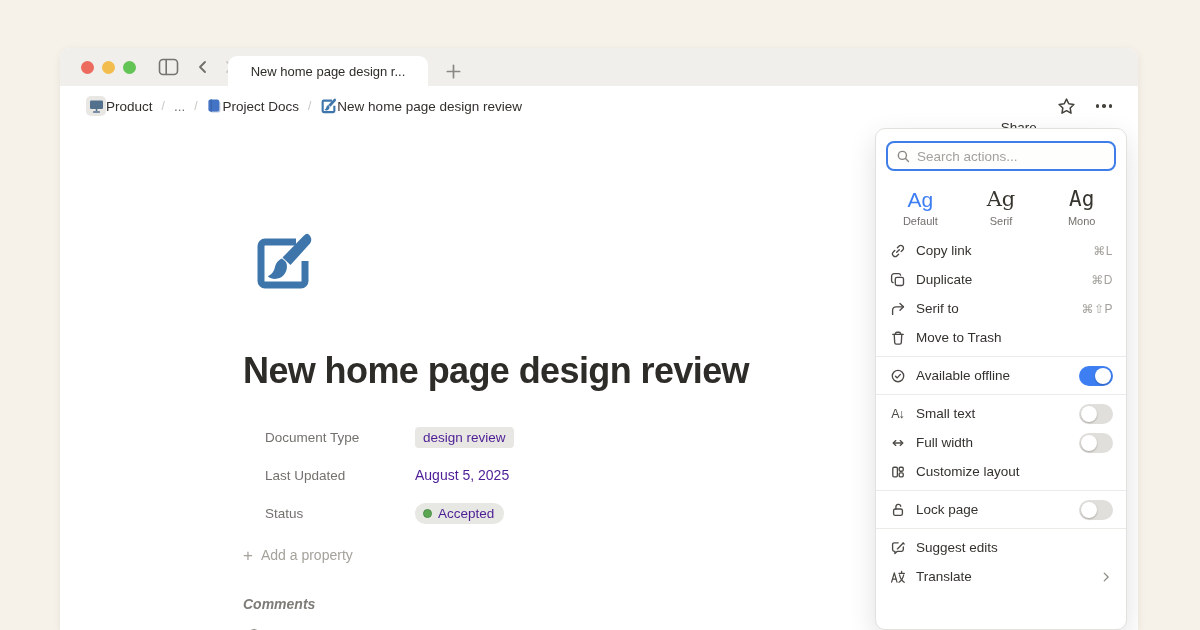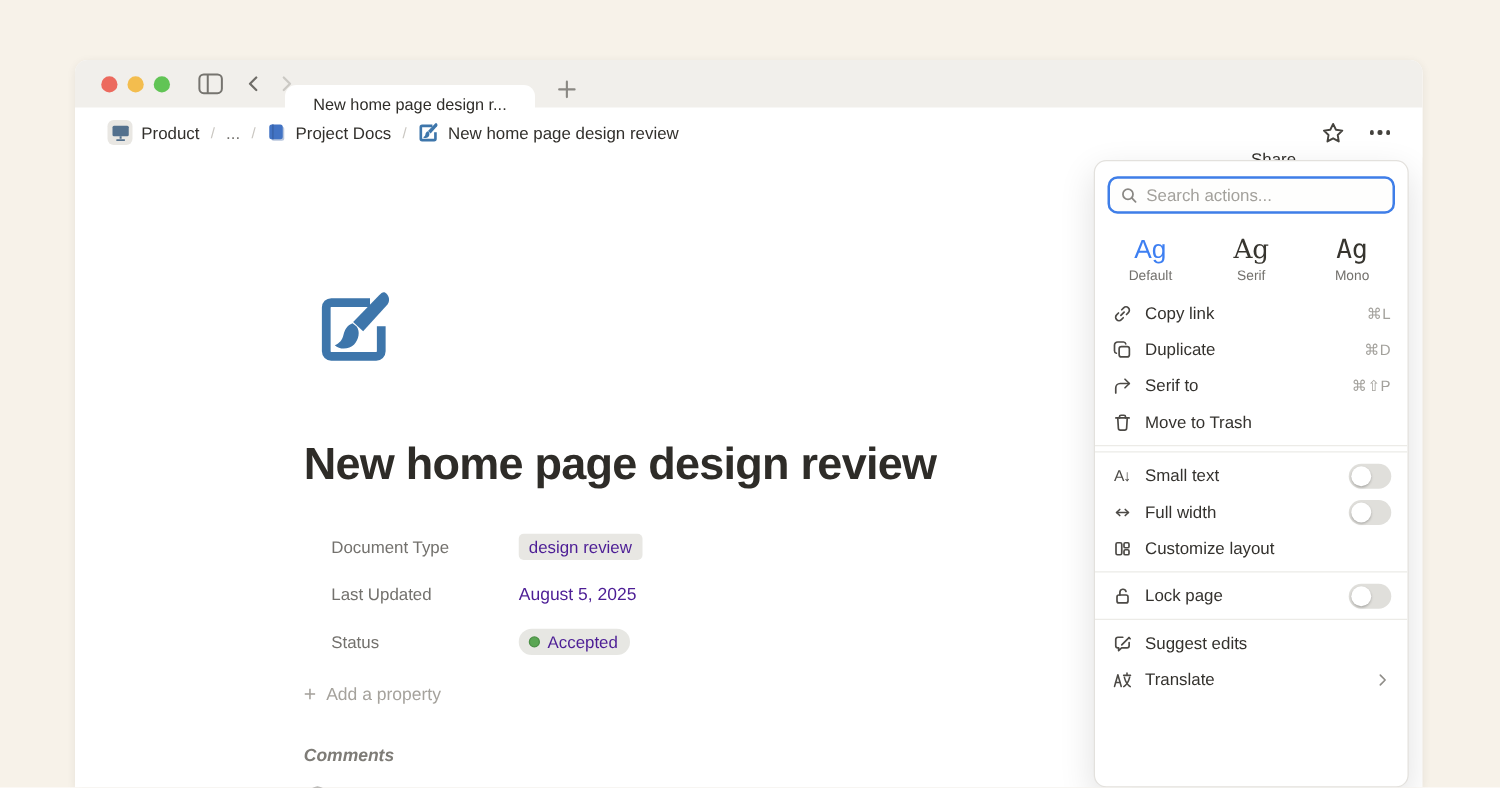--- a/index.html
+++ b/index.html
@@ -11,30 +11,30 @@
     box-shadow:0 2px 8px rgba(0,0,0,0.07); }
 
   
   .tabbar { height:38px; background:#f1efeb; position:relative; display:flex; align-items:center; }
   .traffic { display:flex; gap:8px; margin-left:21px; }
   .traffic span { width:13px; height:13px; border-radius:50%; display:block; }
   .tl-red { background:#ec6a5e; } .tl-yellow { background:#f3bd4e; } .tl-green { background:#61c455; }
   .chrome-icon { display:flex; align-items:center; justify-content:center; }
   .sidebar-toggle { margin-left:22px; }
   .nav-back { margin-left:16px; } .nav-fwd { margin-left:10px; }
-  .tab { position:absolute; left:168px; top:20px; width:200px; height:30px; background:#fff;
+  .tab { position:absolute; left:168px; top:8px; width:200px; height:30px; background:#fff;
     border-radius:9px 9px 0 0; display:flex; align-items:center; justify-content:center;
     font-size:13px; color:#2f2d29; }
   .newtab { position:absolute; left:378px; top:8px; width:30px; height:30px;
     display:flex; align-items:center; justify-content:center; }
 
   
   .topbar { height:40px; background:#fff; display:flex; align-items:center; padding:0 26px; font-size:13.5px; }
   .crumbs { display:flex; align-items:center; gap:9px; }
-  .crumb { display:flex; align-items:center; gap:7px; cursor:default; }
+  .crumb { display:flex; align-items:center; gap:0; cursor:default; }
   .crumb-sep { color:#c9c6c1; font-size:12px; }
   .crumb-ellipsis { color:#73716d; }
   .product-tile { width:20px; height:20px; background:#e9e7e3; border-radius:5px; display:flex; align-items:center; justify-content:center; }
   .topbar-right { margin-left:auto; display:flex; align-items:center; gap:20px; }
   .share-btn { font-size:13.5px; color:#32302c;margin-top:42px; }
   .dots-icon { display:flex; gap:3px; align-items:center; }
   .dots-icon i { width:3.4px; height:3.4px; border-radius:50%; background:#45433e; display:block; }
 
   
   .doc { position:absolute; left:183px; top:78px; width:600px; }
@@ -292,20 +292,32 @@
           <path d="M2.7 4.3 H13.3"></path>
           <path d="M5.6 4.3 V3.4 a1.2 1.2 0 0 1 1.2 -1.2 h2.4 a1.2 1.2 0 0 1 1.2 1.2 V4.3"></path>
           <path d="M4.2 4.3 l0.5 8.3 a1.6 1.6 0 0 0 1.6 1.5 h3.4 a1.6 1.6 0 0 0 1.6 -1.5 l0.5 -8.3"></path>
         </svg>
       </span>
       <span class="mlabel">Move to Trash</span>
     </div>
 
     <div class="divider"></div>
 
+    <div class="mrow">
+      <span class="micon">
+        <svg width="16" height="16" viewBox="0 0 16 16" fill="none" stroke="#4c4a46" stroke-width="1.35" stroke-linecap="round" stroke-linejoin="round">
+          <circle cx="8" cy="8" r="5.7"></circle>
+            <path d="M5.5 8.2 l1.7 1.7 l3.2 -3.5"></path>
+        </svg>
+      </span>
+      <span class="mlabel">Available offline</span>
+      <span class="toggle on">
+          <span class="knob"></span>
+        </span>
+    </div>
 
     <div class="divider"></div>
 
     <div class="mrow">
       <span class="micon txt">A↓</span>
       <span class="mlabel">Small text</span>
       <span class="toggle off">
           <span class="knob"></span>
         </span>
     </div>

